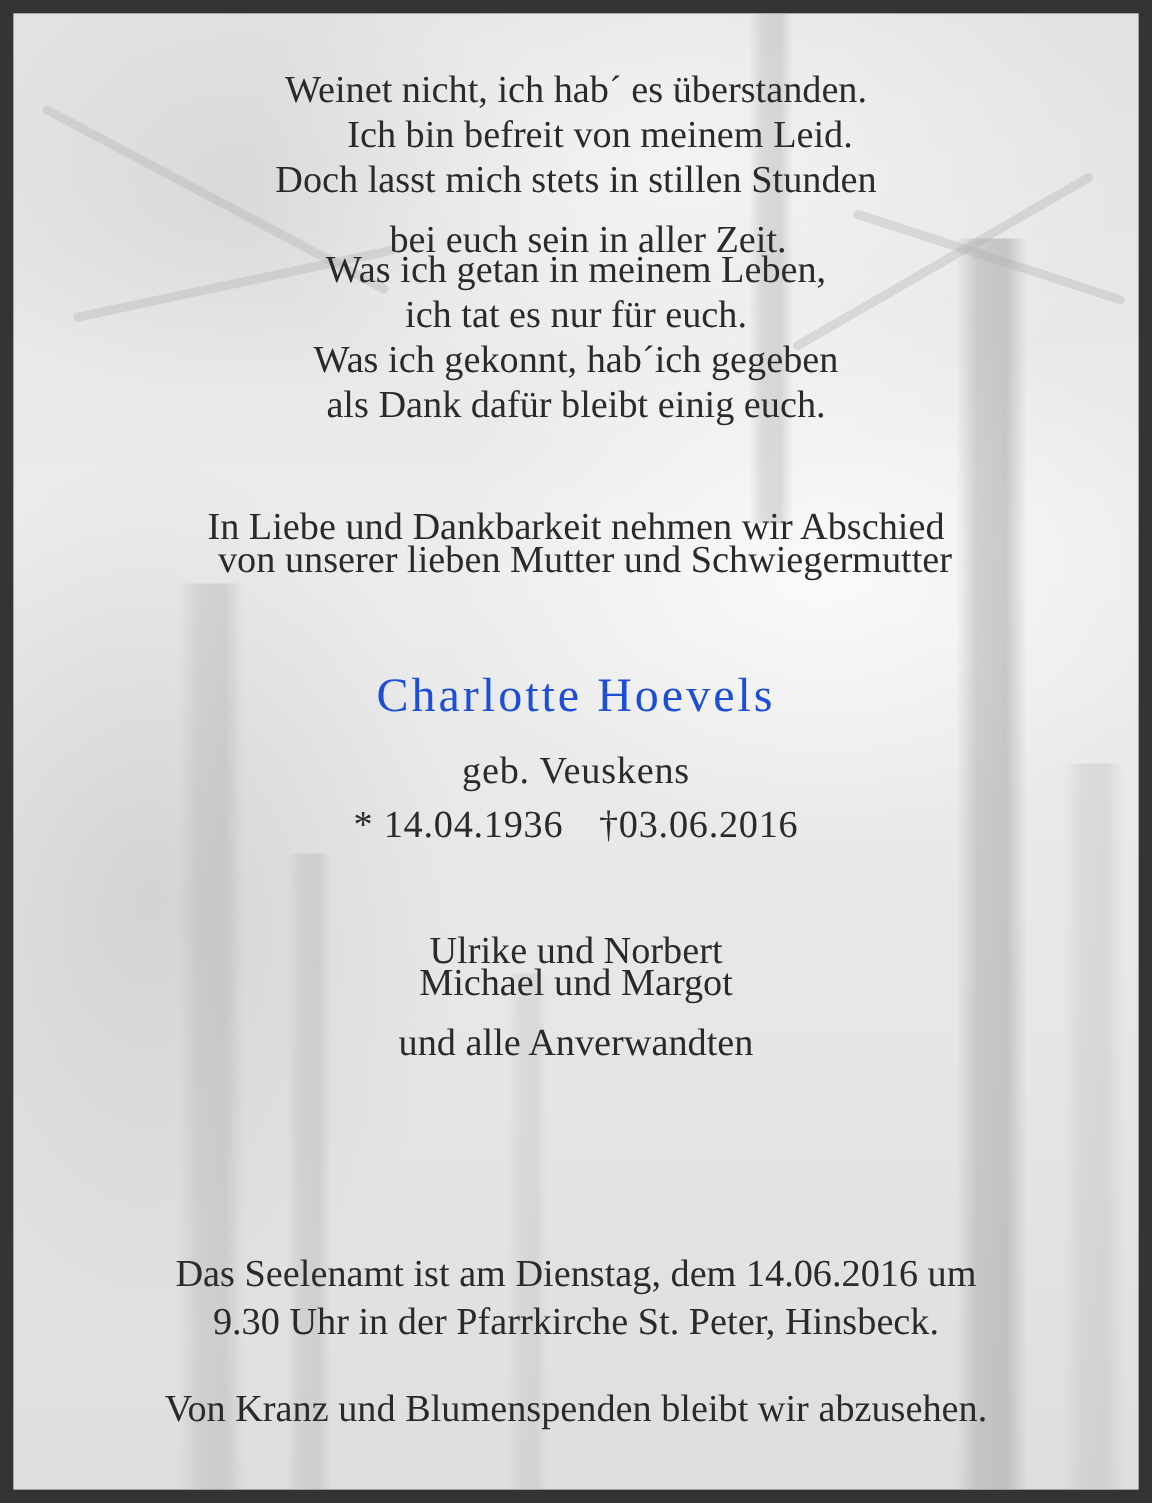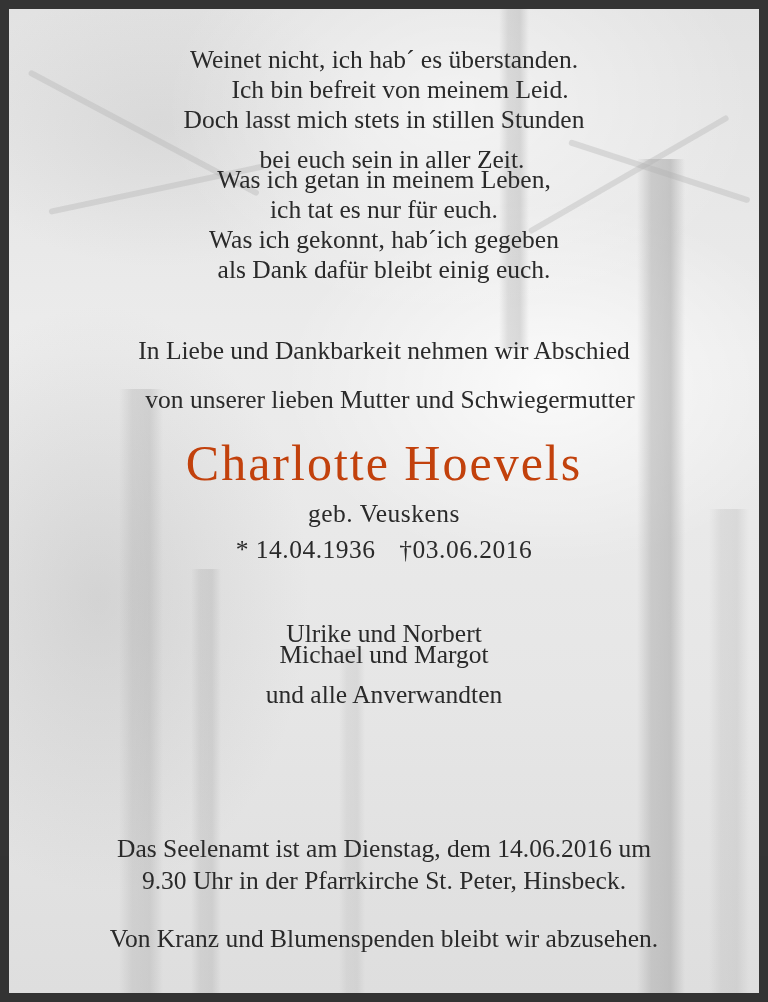--- a/index.html
+++ b/index.html
@@ -50,21 +50,21 @@
       color: #2a2a2a;
       text-align: center;
     }
     .line {
       position: absolute;
       left: 0; right: 0;
       white-space: nowrap;
     }
     .poem { font-size: 25.5px; line-height: 30px; }
     .intro { font-size: 25.5px; line-height: 30px; }
-    .name { font-size: 50px; line-height: 56px; letter-spacing: 2px; color: #c2410c; }
+    .name { font-size: 32px; line-height: 56px; letter-spacing: 2px; color: #1d4ed8; }
     .maiden { font-size: 25.5px; letter-spacing: 0.5px; }
     .dates { font-size: 25.5px; letter-spacing: 0.5px; }
     .family { font-size: 25.5px; }
     .addr { font-size: 25.5px; }
     .service { font-size: 25.5px; }
     .closing { font-size: 25.5px; }
   </style>
 </head>
 <body>
 
@@ -94,21 +94,21 @@
         <div class="line poem" style="top:96px;">Doch lasst mich stets in stillen Stunden</div>
         <div class="line poem" style="top:136px;padding-left:16px;">bei euch sein in aller Zeit.</div>
         <div class="line poem" style="top:156px;">Was ich getan in meinem Leben,</div>
         <div class="line poem" style="top:186px;">ich tat es nur für euch.</div>
         <div class="line poem" style="top:216px;">Was ich gekonnt, hab´ich gegeben</div>
         <div class="line poem" style="top:246px;">als Dank dafür bleibt einig euch.</div>
       </div>
 
       <div>
         <div class="line intro" style="top:327px;">In Liebe und Dankbarkeit nehmen wir Abschied</div>
-        <div class="line intro" style="top:376px;padding-left:12px;">von unserer lieben Mutter und Schwiegermutter</div>
+        <div class="line intro" style="top:349px;padding-left:12px;">von unserer lieben Mutter und Schwiegermutter</div>
       </div>
 
       <div class="line name" style="top:426px;">Charlotte Hoevels</div>
       <div class="line maiden" style="top:490px;">geb. Veuskens</div>
       <div class="line dates" style="top:526px;">
         <span>*</span>
         <span>14.04.1936</span>
         <span style="display:inline-block;width:10px;"></span>
         <span>†</span><span>03.06.2016</span>
       </div>

